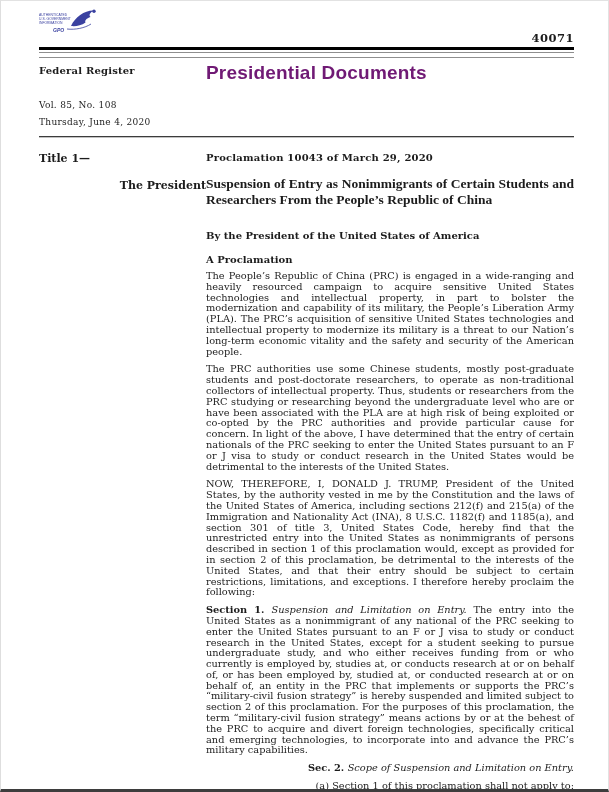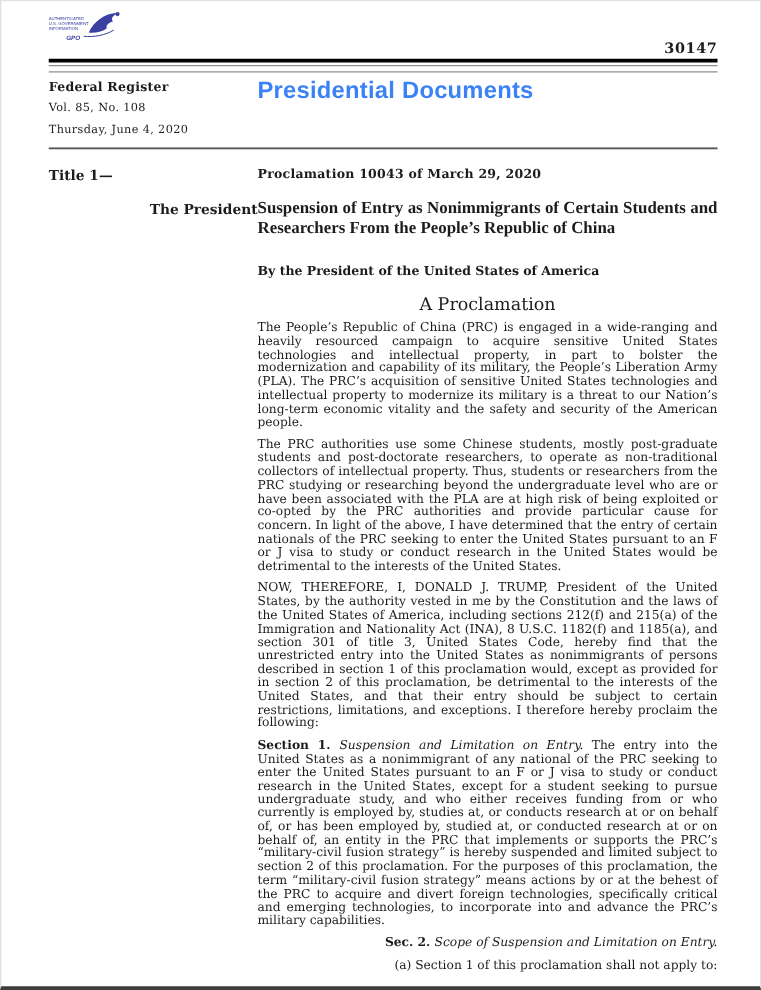--- a/index.html
+++ b/index.html
@@ -23,43 +23,43 @@
     font-size:11.5px;font-weight:bold;letter-spacing:.5px;
   }
   .rules{margin:0 34px 0 38px;}
   .rule-thick{height:3px;background:#000;}
   .rule-double{margin-top:2px;height:4px;border-top:1px solid #8e8e8e;border-bottom:1px solid #8e8e8e;}
   .masthead{
     margin:4px 34px 0 38px;
     display:grid;grid-template-columns:167px 1fr;align-items:start;
   }
   .masthead-left{padding-top:3px;}
-  .masthead-title{font-size:10px;font-weight:bold;margin-bottom:6px;letter-spacing:.2px;}
+  .masthead-title{font-size:10px;font-weight:bold;margin-bottom:24px;letter-spacing:.2px;}
   .masthead-volume{font-size:9px;margin-bottom:7px;letter-spacing:.3px;}
   .masthead-date{font-size:9px;letter-spacing:.3px;}
   .section-heading{
     font-family:"Liberation Sans", sans-serif;
-    font-size:19px;font-weight:bold;color:#3b82f6;
+    font-size:19px;font-weight:bold;color:#701a75;
     letter-spacing:.2px;line-height:1;padding-top:1px;
   }
   .divider-rule{margin:9px 34px 0 38px;height:1px;background:#3c3c3c;box-shadow:0 .6px 0 #9a9a9a;}
   .main{
     margin:15px 34px 0 38px;
     display:grid;grid-template-columns:167px 1fr;
   }
   .sidebar-title{font-size:11px;font-weight:bold;}
   .sidebar-subtitle{font-size:11px;font-weight:bold;margin-top:14px;text-align:right;}
   .proc-line{font-size:10px;font-weight:bold;margin:0 0 13px 0;letter-spacing:.2px;}
   .doc-title{
     font-family:"Liberation Serif", serif;
     font-size:13.5px;font-weight:bold;line-height:16px;
     text-align:justify;margin:0 0 22px 0;
   }
   .byline{font-size:10px;font-weight:bold;margin:0 0 13px 0;}
-  .proc-heading{font-size:14px;font-weight:normal;margin:0 0 6px 0;text-align:center;}
+  .proc-heading{font-size:10px;font-weight:bold;margin:0 0 6px 0;}
   .body-text p{
     font-size:9.8px;line-height:10.8px;
     text-align:justify;margin:0 0 7px 0;
   }
   .body-text p.single{text-align:right;}
   .indent{text-indent:8px;}
   .lead{font-weight:bold;}
   .ital{font-style:italic;}
   svg text{font-family:"Liberation Sans", sans-serif;}
 </style>
@@ -73,21 +73,21 @@
       <svg viewBox="0 0 64 34" width="64" height="34">
         <text x="2" y="8" font-size="3.4" fill="#3a41a0">AUTHENTICATED</text>
         <text x="2" y="12" font-size="3.4" fill="#3a41a0">U.S. GOVERNMENT</text>
         <text x="2" y="16" font-size="3.4" fill="#3a41a0">INFORMATION</text>
         <text x="16" y="24" font-size="5" font-weight="bold" font-style="italic" fill="#3a41a0">GPO</text>
         <path d="M34 18 C 38 9, 48 2, 57 2.5 C 53 4.5, 51.5 7, 53.5 9 C 49.5 10.5, 47.5 12.5, 48.5 14.5 C 44 18, 38 18.5, 34 18 Z" fill="#3a41a0"></path>
         <circle cx="57" cy="3.2" r="1.7" fill="#3a41a0"></circle>
         <path d="M30 21 C 38 22, 48 20, 54 16" stroke="#3a41a0" stroke-width="0.8" fill="none"></path>
       </svg>
     </div>
-    <div class="page-number">30147</div>
+    <div class="page-number">40071</div>
   </div>
 
   <div class="rules">
     <div class="rule-thick"></div>
     <div class="rule-double"></div>
   </div>
 
   <div class="masthead">
     <div class="masthead-left">
       <div class="masthead-title">Federal Register</div>

